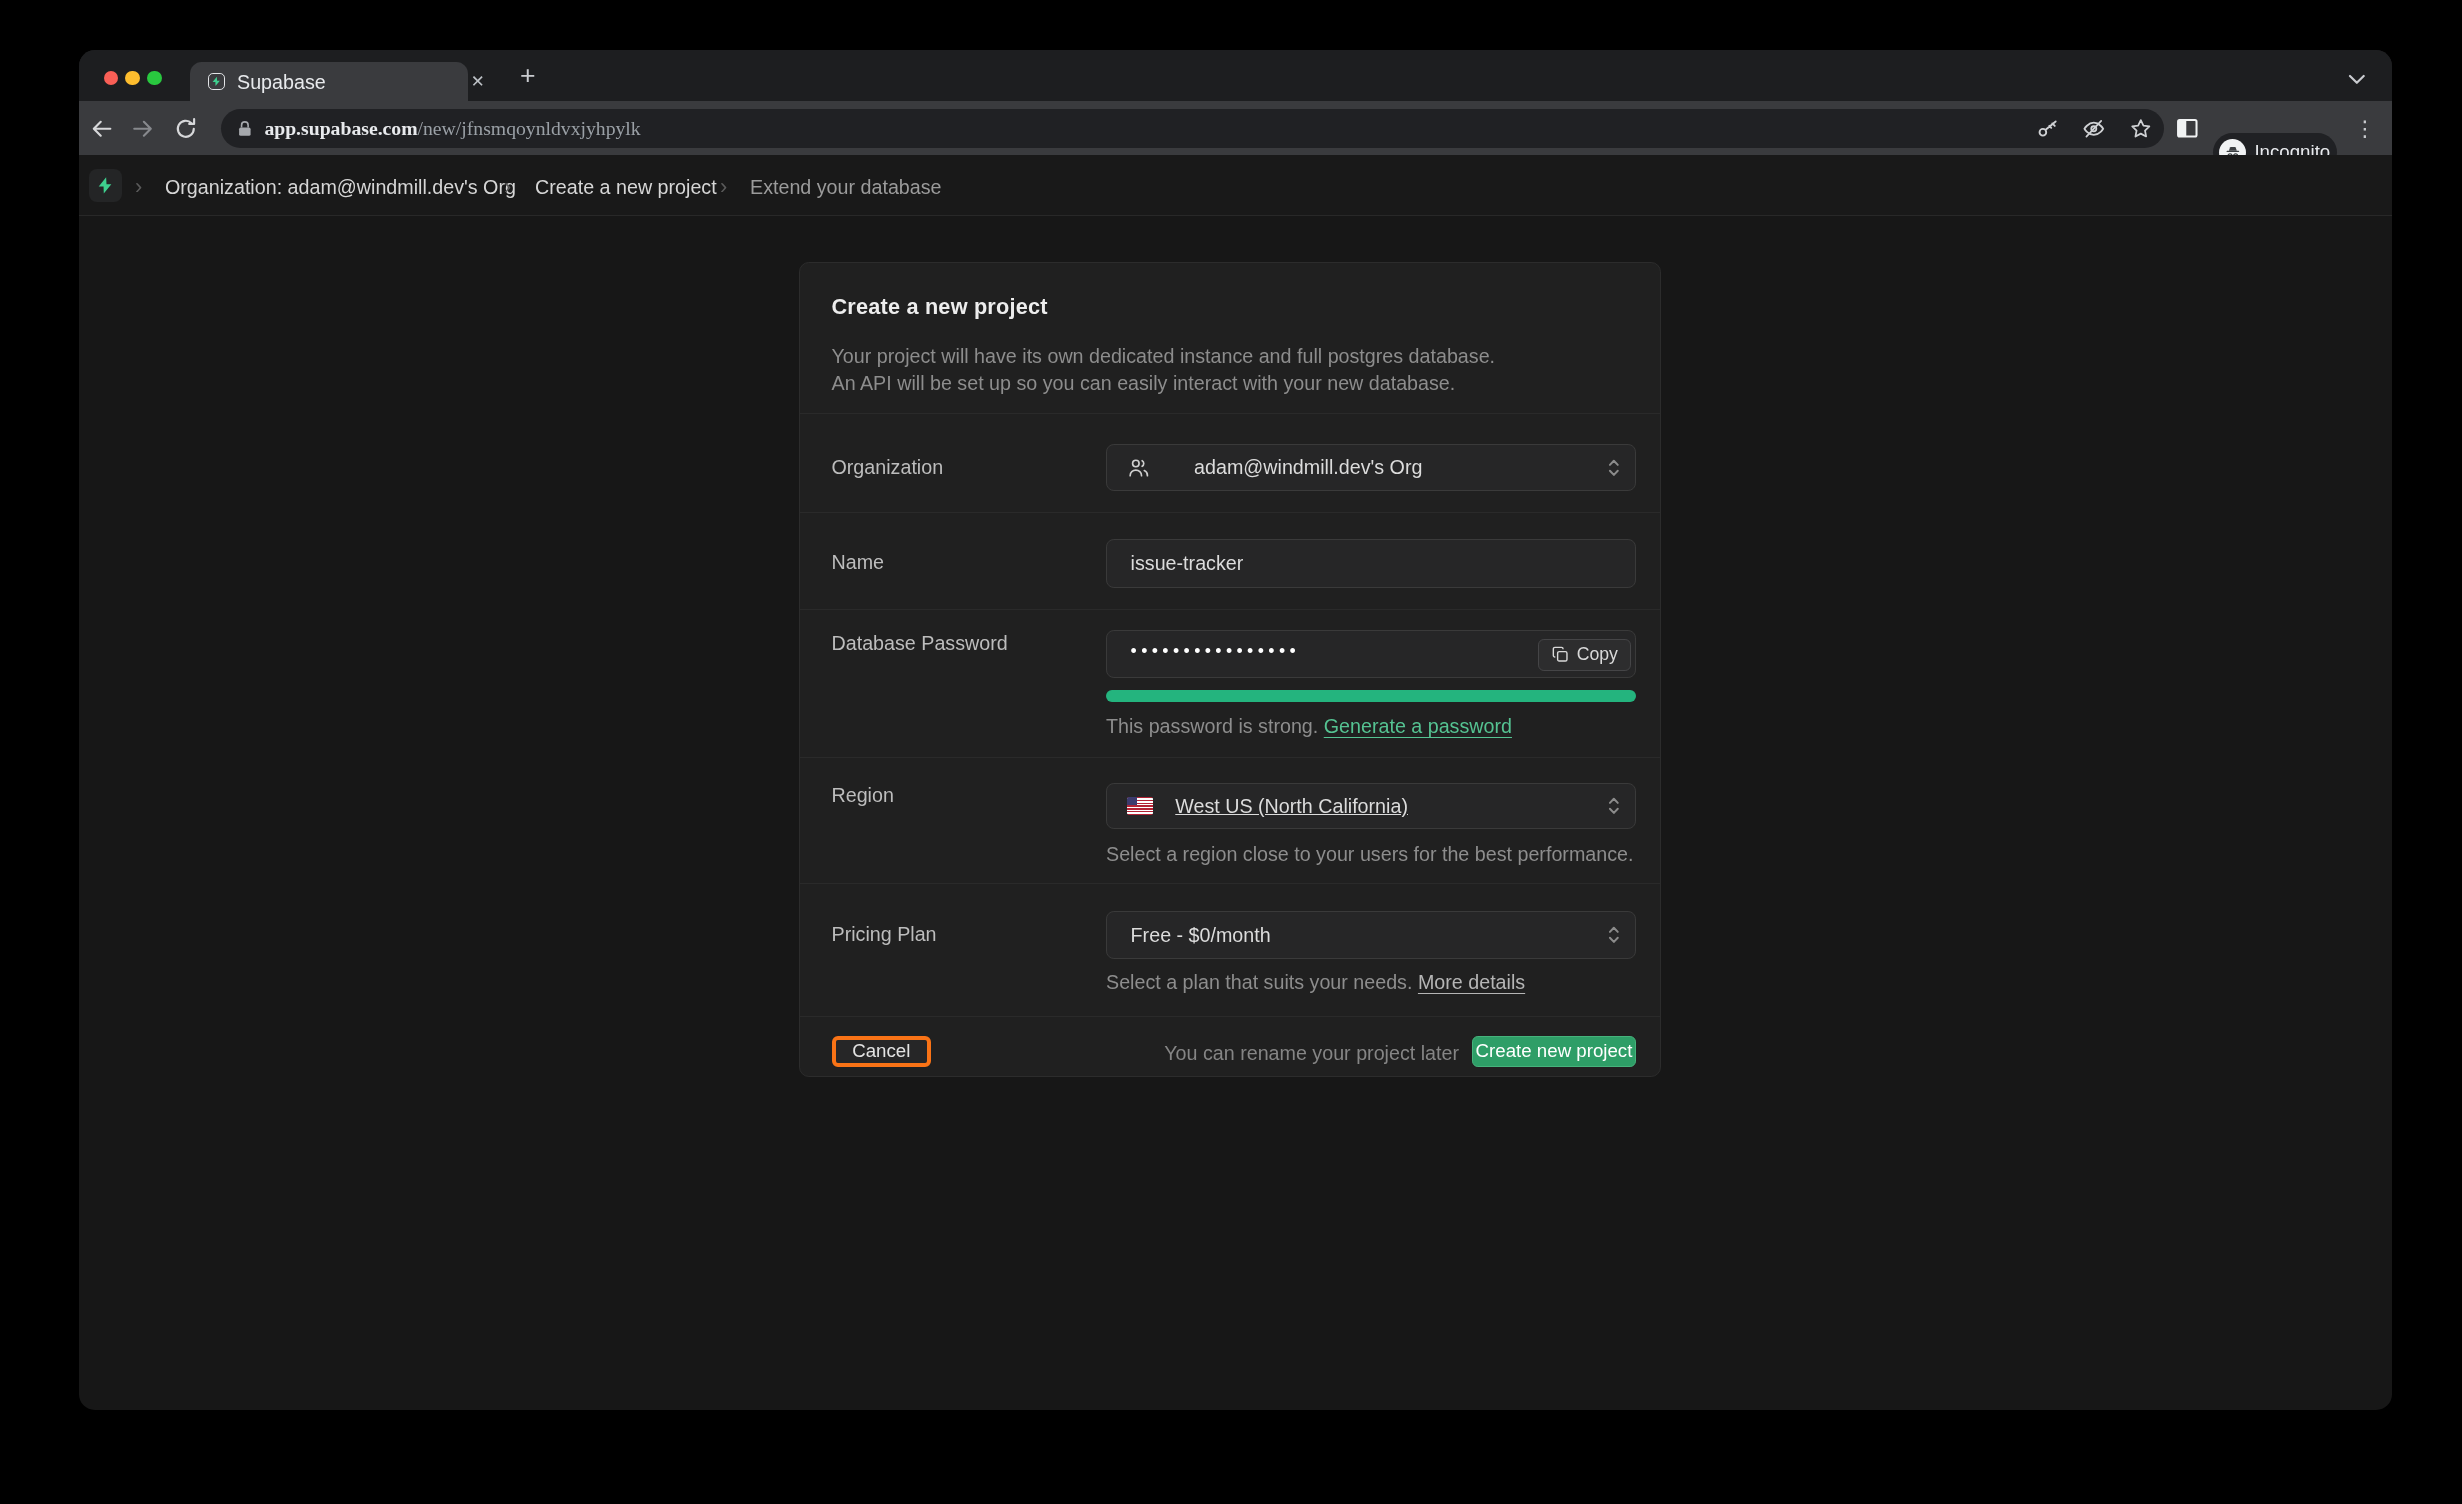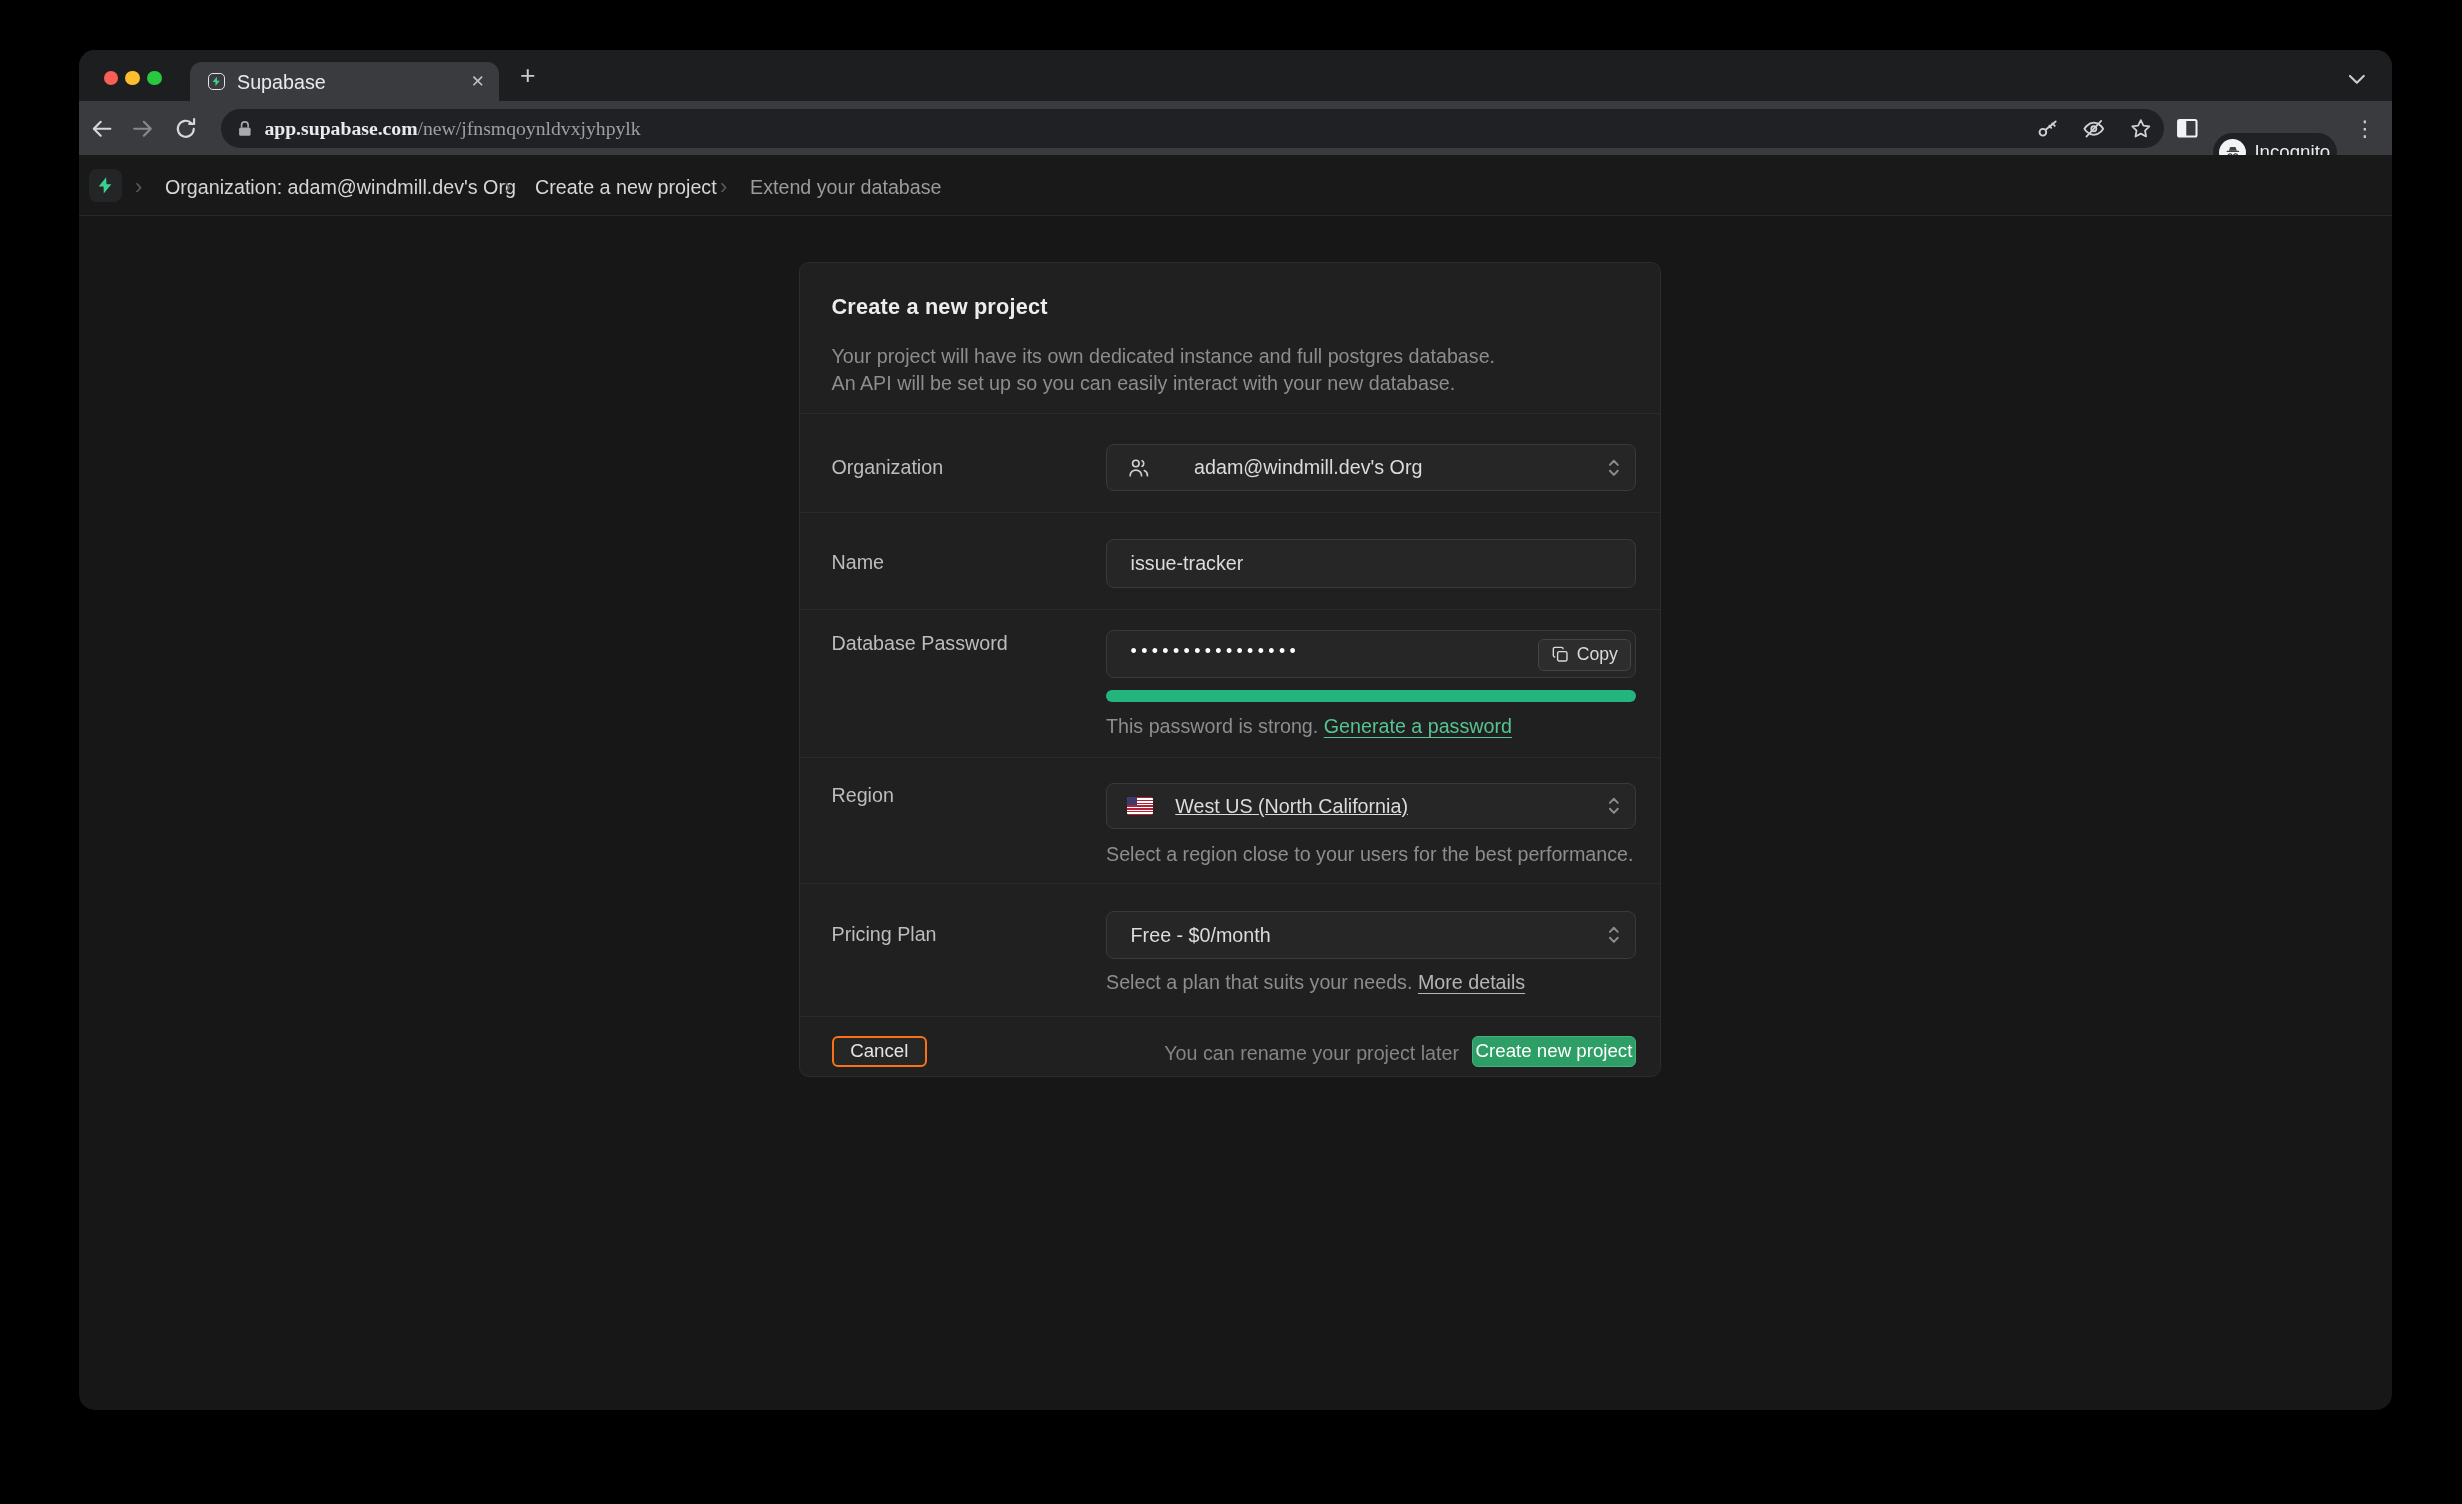--- a/index.html
+++ b/index.html
@@ -8,21 +8,21 @@
            font-family:"Liberation Sans", sans-serif; }
   .window { position:absolute; left:79px; top:50px; width:2313px; height:1360px;
             background:#171717; border-radius:15.8px; overflow:hidden; }
 
   
   .tabstrip { position:absolute; left:0; top:0; width:100%; height:51px; background:#1d1e20; }
   .traffic { position:absolute; top:20.7px; width:14.8px; height:14.8px; border-radius:50%; }
   .t-red { left:24.6px; background:#f95f56; }
   .t-yellow { left:46px; background:#fdbd2e; }
   .t-green { left:68px; background:#29c83f; }
-  .tab { position:absolute; left:111px; top:11.8px; width:309px; height:39px; background:#3a3b3e;
+  .tab { position:absolute; left:111px; top:11.8px; width:278px; height:39px; background:#3a3b3e;
          border-radius:11.8px 11.8px 0 0; }
   .tab-favicon { position:absolute; left:17.7px; top:10.8px; width:17.7px; height:17.7px;
                  border:1.6px solid #e3e5e8; border-radius:4.9px; display:flex; align-items:center; justify-content:center; }
   .tab-title { position:absolute; left:47px; top:8.9px; font-size:19.7px; color:#e8eaed; }
   .tab-close { position:absolute; left:276px; top:7.9px; width:23.6px; height:23.6px; font-size:16.7px;
                color:#bdc1c6; display:flex; align-items:center; justify-content:center; }
   .newtab-btn { position:absolute; left:433px; top:9.9px; width:31.5px; height:31.5px; font-size:26.6px; font-weight:300;
                 color:#c9cbcf; display:flex; align-items:center; justify-content:center; }
   .tabstrip-chevron { position:absolute; left:2269px; top:23.6px; }
 
@@ -87,21 +87,21 @@
           background:repeating-linear-gradient(to bottom, #b22234 0 1.4px, #ffffff 1.4px 2.8px); }
   .flag .canton { position:absolute; left:0; top:0; width:10.8px; height:7.9px; background:#3c3b6e; }
   .region-select .val { margin-left:22px;text-decoration:underline; }
   .help-text { position:absolute; left:306px; font-size:19.7px; color:#8d8d8d; white-space:nowrap; }
   .region-help { top:580px; }
   .pricing-select { top:648px; height:48px; }
   .pricing-select .val { margin-left:23.6px; }
   .pricing-help { top:708px; }
   .gray-link { color:#b5b5b5; text-decoration:underline; text-underline-offset:3.9px; }
   .cancel-btn { position:absolute; left:31.5px; top:773px; height:30.5px; padding:0 16.7px; background:#262627;
-                border:2px solid #f97316; border-radius:5.9px; display:flex; align-items:center; }
+                border:4px solid #f97316; border-radius:5.9px; display:flex; align-items:center; }
   .cancel-btn span { font-size:18.7px; color:#e3e3e3; }
   .footer-note { position:absolute; right:201px; top:779px; font-size:19.7px; color:#858585; white-space:nowrap; }
   .submit-btn { position:absolute; left:672px; top:773px; width:164px; height:30.5px; background:#2e9e67;
                 border:1px solid #46b37c; border-radius:5.9px; display:flex; align-items:center; justify-content:center; }
   .submit-btn span { font-size:18.7px; color:#ffffff; }
   svg { display:block; }
 </style>
 </head>
 <body>
 

